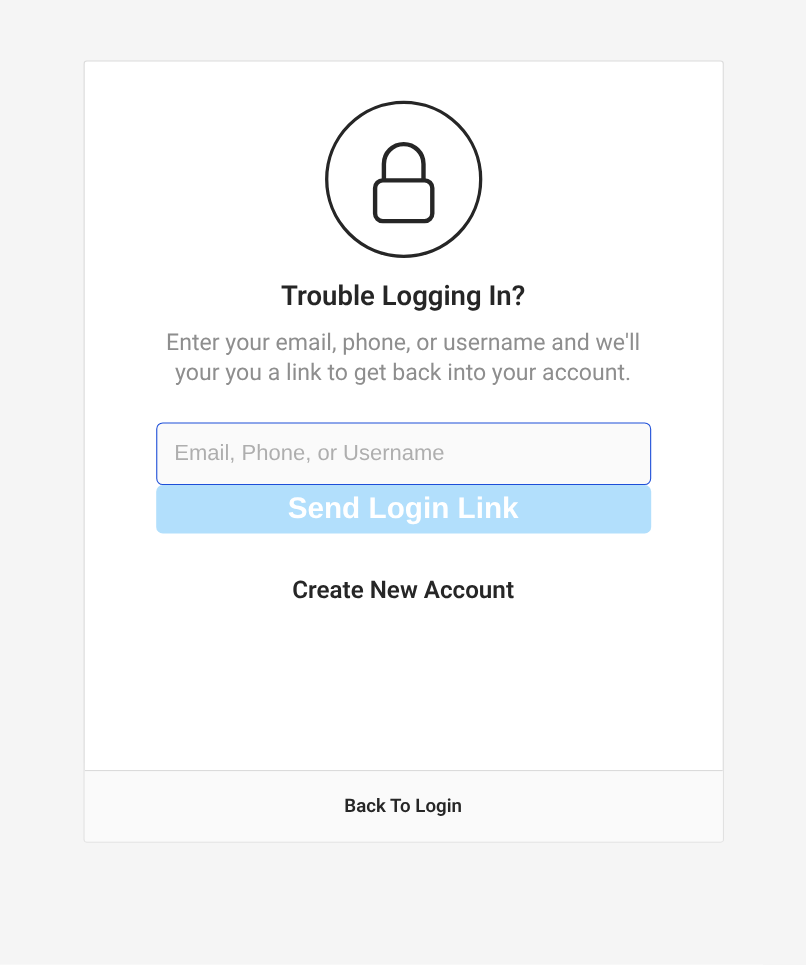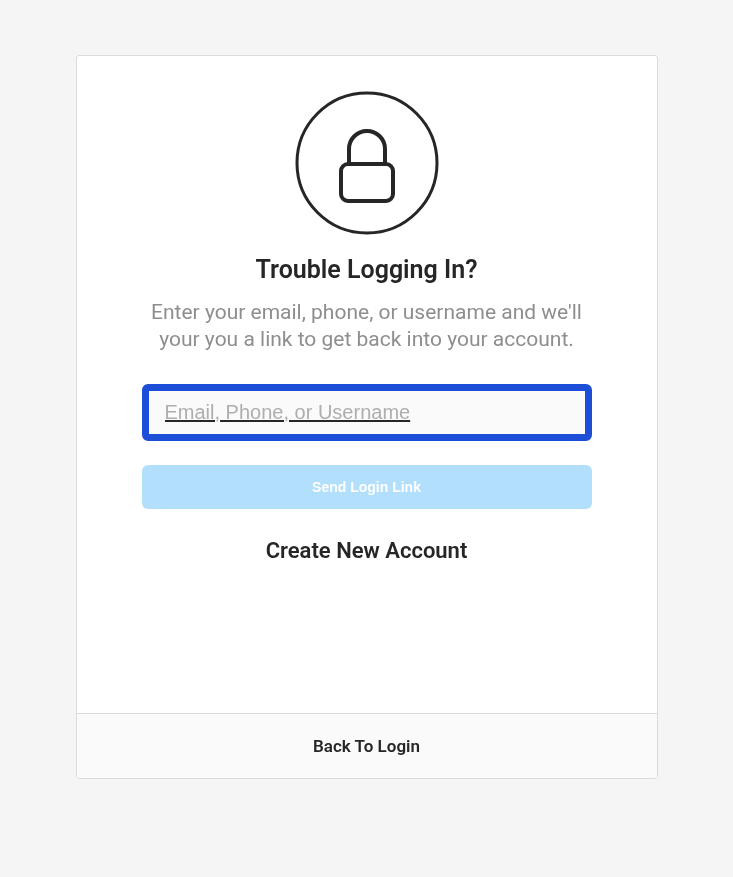--- a/index.html
+++ b/index.html
@@ -54,38 +54,36 @@
       color: #8e8e8e;
       text-align: center;
       line-height: 1.3;
     }
     .input-field {
       margin-top: 30px;
       width: 100%;
       height: 57px;
       padding: 0 16px;
       background: #fafafa;
-      border: 7px solid #1d4ed8;
+      border: 1px solid #1d4ed8;
       border-radius: 6px;
       font-size: 20px;
       color: #262626;
-      text-decoration: underline;
     }
     .input-field::placeholder {
       color: #aeaeae;
     }
     .send-btn {
-      margin-top: 24px;
       width: 100%;
       height: 44px;
       background: #b2dffc;
       border: none;
       border-radius: 6px;
       color: #fff;
-      font-size: 14px;
+      font-size: 27px;
       font-weight: 600;
       cursor: pointer;
     }
     .divider {
       margin-top: 58px;
       width: 100%;
       display: flex;
       align-items: center;
     }
     .divider-line {
@@ -93,21 +91,21 @@
       height: 1px;
       background: #dbdbdb;
     }
     .divider-text {
       padding: 0 18px;
       font-size: 18px;
       font-weight: 600;
       color: #8e8e8e;
     }
     .create-account {
-      margin-top: 29px;
+      margin-top: 40px;
       font-size: 22px;
       font-weight: 600;
       color: #262626;
       text-decoration: none;
       cursor: pointer;
     }
     .spacer {
       height: 110px;
     }
     .back-to-login {

